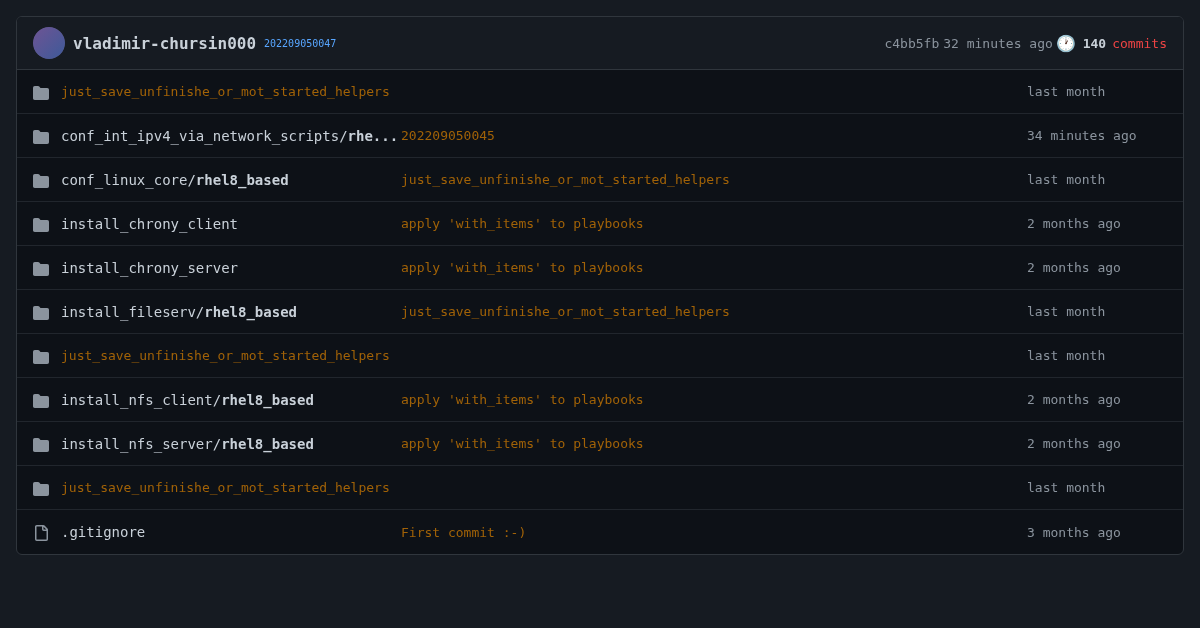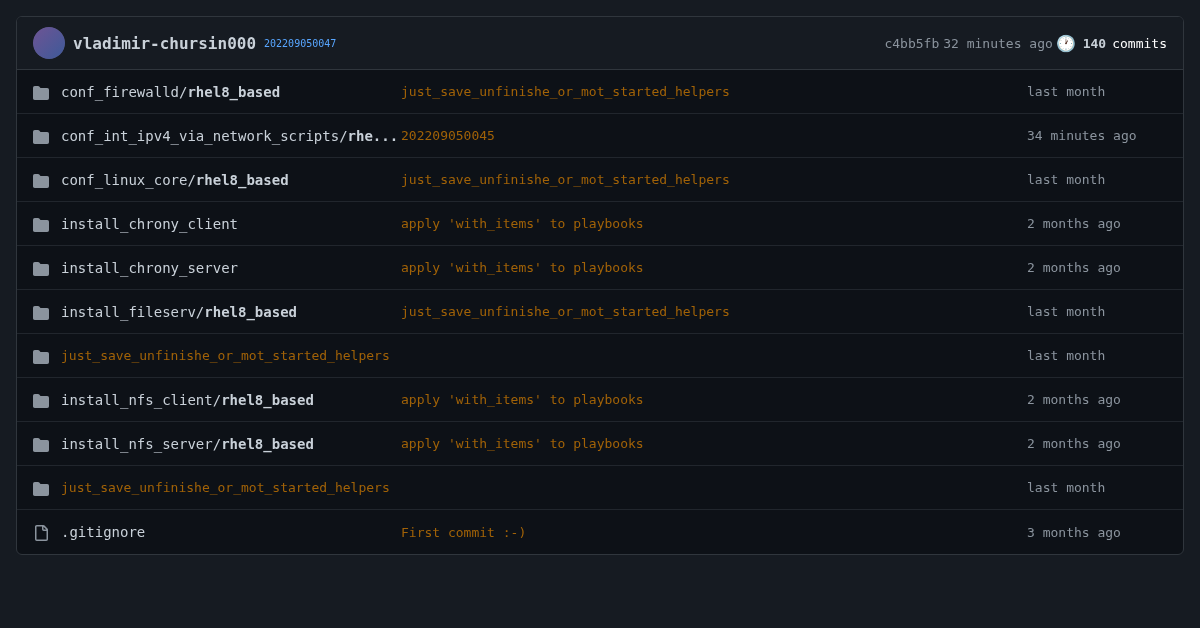--- a/index.html
+++ b/index.html
@@ -92,21 +92,21 @@
       color: #8b949e;
       font-size: 16px;
     }
 
     .commits-count {
       font-weight: 600;
       color: #c9d1d9;
     }
 
     .commits-label {
-      color: #ffffff;
+      color: #ef4444;
     }
 
     
     .file-row {
       display: flex;
       align-items: center;
       padding: 8px 16px;
       border-bottom: 1px solid #21262d;
       min-height: 44px;
     }
@@ -196,21 +196,20 @@
         <span class="commits-label">commits</span>
       </div>
     </div>
   </div>
 
   <div id="file-list">
       <div class="file-row">
         <div class="file-icon"><svg class="folder-svg" width="16" height="16" viewBox="0 0 16 16" fill="#8b949e">
         <path d="M1.75 1A1.75 1.75 0 000 2.75v10.5C0 14.216.784 15 1.75 15h12.5A1.75 1.75 0 0016 13.25v-8.5A1.75 1.75 0 0014.25 3H7.5L6.27 1.5A1.75 1.75 0 005.018 1H1.75z"></path>
       </svg></div>
-        <div class="file-name-col"><a class="file-name" href="#"><span class="file-name-plain">conf_firewalld/</span><span class="file-name-bold">rhel8_based</span></a></div>
         <div class="commit-message-col">just_save_unfinishe_or_mot_started_helpers</div>
         <div class="time-col">last month</div>
       </div>
       <div class="file-row">
         <div class="file-icon"><svg class="folder-svg" width="16" height="16" viewBox="0 0 16 16" fill="#8b949e">
         <path d="M1.75 1A1.75 1.75 0 000 2.75v10.5C0 14.216.784 15 1.75 15h12.5A1.75 1.75 0 0016 13.25v-8.5A1.75 1.75 0 0014.25 3H7.5L6.27 1.5A1.75 1.75 0 005.018 1H1.75z"></path>
       </svg></div>
         <div class="file-name-col"><a class="file-name" href="#"><span class="file-name-plain">conf_int_ipv4_via_network_scripts/</span><span class="file-name-bold">rhe...</span></a></div>
         <div class="commit-message-col">202209050045</div>
         <div class="time-col">34 minutes ago</div>

